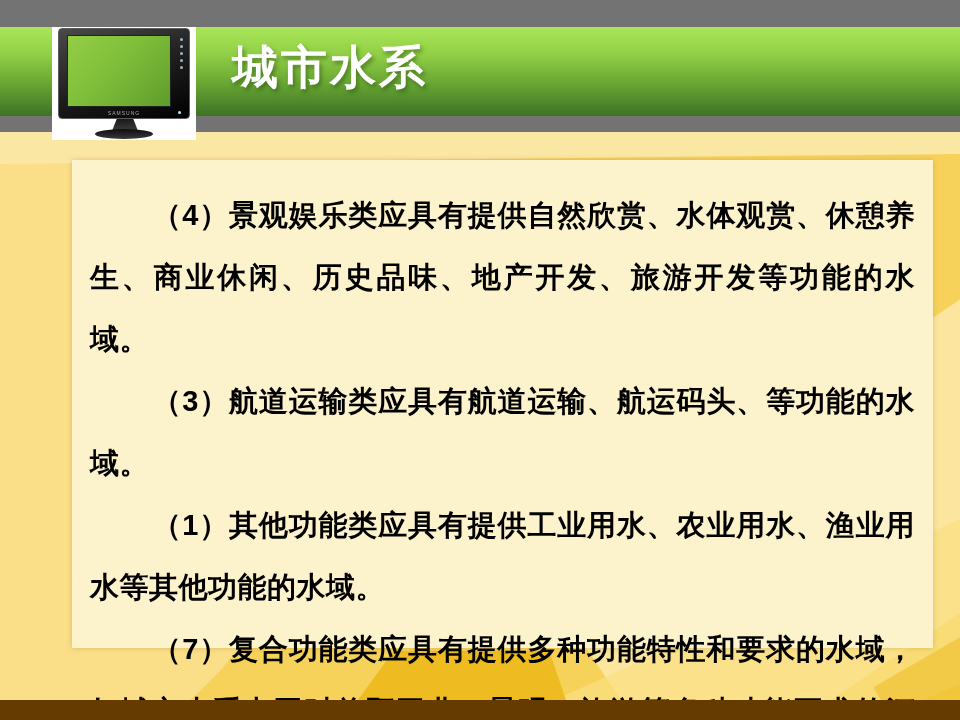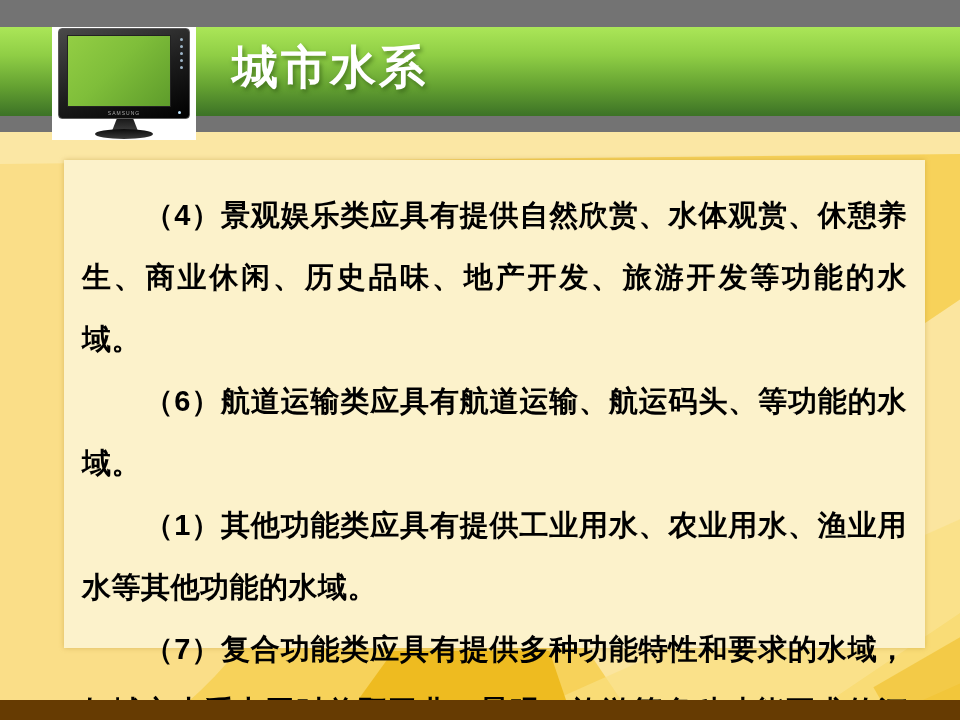--- a/index.html
+++ b/index.html
@@ -80,21 +80,21 @@
     position:absolute; left:358px; top:518px; width:208px; height:50px;
     background:#EEBB20;
     clip-path:polygon(17% 2%, 92% 2%, 100% 100%, 0 100%);
   }
   .decor-dark-corner {
     position:absolute; left:880px; top:500px; width:200px; height:80px;
     background:rgba(238,187,32,0.55); transform:rotate(-30deg);
   }
 
   .content-box {
-    position:absolute; left:64px; top:28px; width:861px; height:488px;
+    position:absolute; left:72px; top:28px; width:861px; height:488px;
     background:#FCF2CB; z-index:2;
     box-shadow:0 0 5px rgba(170,130,40,0.4);
     padding:24px 18px 0 18px;
   }
   .content-box p {
     font-size:29px; line-height:62px; font-weight:bold; color:#000;
     text-indent:2.15em; text-align:justify; letter-spacing:0.5px;
   }
   .watermark {
     position:absolute; left:300px; top:205px; z-index:3;
@@ -137,21 +137,21 @@
   <div class="main-area">
     <div class="decor-curve-left"></div>
     <div class="decor-light-sweep"></div>
     <div class="decor-light-sweep2"></div>
     <div class="decor-pale-top"></div>
     <div class="decor-dark-wedge"></div>
     <div class="decor-dark-corner"></div>
 
     <div class="content-box">
       <p>（4）景观娱乐类应具有提供自然欣赏、水体观赏、休憩养生、商业休闲、历史品味、地产开发、旅游开发等功能的水域。</p>
-      <p>（6）航道运输类应具有航道运输、航运码头、等功能的水域。</p>
+      <p>（3）航道运输类应具有航道运输、航运码头、等功能的水域。</p>
       <p>（1）其他功能类应具有提供工业用水、农业用水、渔业用水等其他功能的水域。</p>
       <p>（7）复合功能类应具有提供多种功能特性和要求的水域，如城市水系中同时兼顾工业、景观、旅游等多种功能要求的河道。</p>
     </div>
 
   </div>
 
   <div class="footer-brown"></div>
 
 </div>
 

